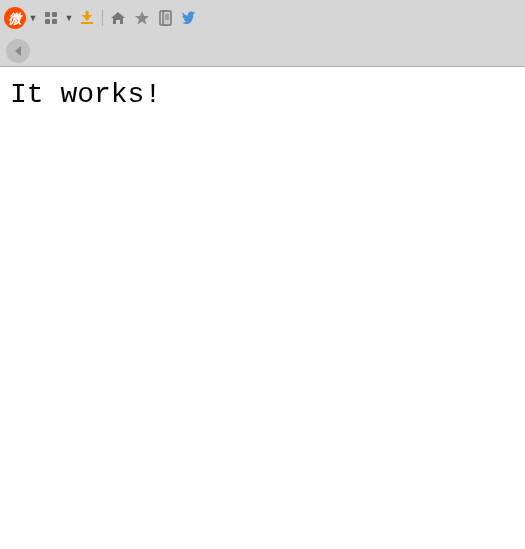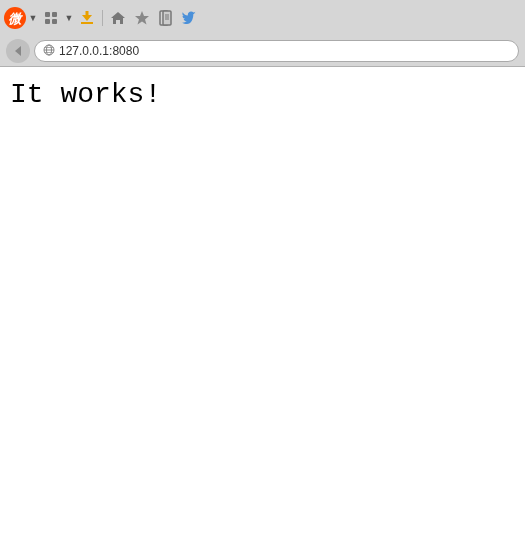--- a/index.html
+++ b/index.html
@@ -207,32 +207,20 @@
   </div>
 
   <div class="address-bar-row">
 
     <div class="nav-btn">
       <svg width="12" height="12" viewBox="0 0 12 12">
         <polygon points="9,1 3,6 9,11" fill="#888"></polygon>
       </svg>
     </div>
 
-    <div class="address-bar">
-      <span class="globe-icon">
-        <svg width="12" height="12" viewBox="0 0 12 12">
-          <circle cx="6" cy="6" r="5" fill="none" stroke="#888" stroke-width="1"></circle>
-          <ellipse cx="6" cy="6" rx="2.5" ry="5" fill="none" stroke="#888" stroke-width="1"></ellipse>
-          <line x1="1" y1="6" x2="11" y2="6" stroke="#888" stroke-width="1"></line>
-          <line x1="1.5" y1="3.5" x2="10.5" y2="3.5" stroke="#888" stroke-width="0.7"></line>
-          <line x1="1.5" y1="8.5" x2="10.5" y2="8.5" stroke="#888" stroke-width="0.7"></line>
-        </svg>
-      </span>
-      <span class="address-text">127.0.0.1:8080</span>
-    </div>
 
   </div>
 
 </div>
 
 <div class="page-content">
   <h1 class="page-heading">It works!</h1>
 </div>
 
 </body></html>

